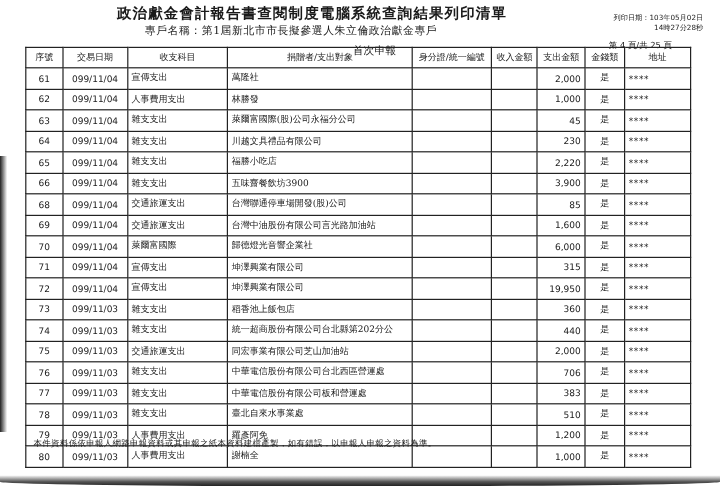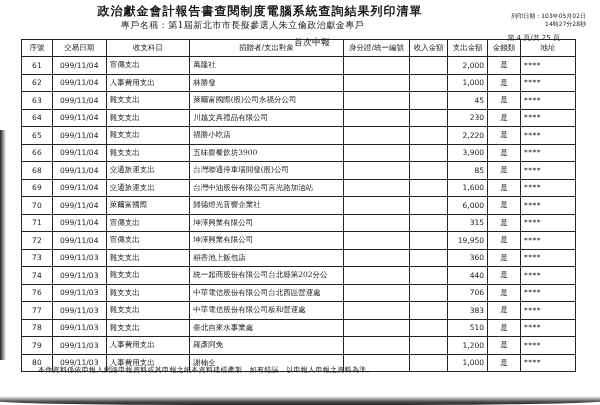--- a/index.html
+++ b/index.html
@@ -41,21 +41,21 @@
       font-size: 7.5px; white-space: nowrap; overflow: hidden;
     }
     table.grid th { font-weight: normal; text-align: center; font-size: 7.5px; height: 16px; }
     th.small { font-size: 5.5px; }
     td.c { text-align: center; }
     td.r { text-align: right; }
     td.l { text-align: left; }
     td.mono { font-family: "DejaVu Sans", sans-serif; font-size: 7px; }
     td.stars { font-family: "DejaVu Sans", sans-serif; font-size: 7px; letter-spacing: 0.5px; }
     .footnote {
-      position: absolute; left: 38px; top: 365px; font-size: 7px; letter-spacing: 0.3px;
+      position: absolute; left: 28px; top: 365px; font-size: 7px; letter-spacing: 0.3px;
     }
     .shadow-bottom {
       position: absolute; left: 0; top: 396px; width: 600px; height: 9px;
       background: linear-gradient(to bottom, #ffffff, #555 60%, #222);
       border-radius: 0 0 40% 40%;
     }
     .shadow-left {
       position: absolute; left: 0; top: 130px; width: 6px; height: 230px;
       background: linear-gradient(to right, #222, #fff);
     }
@@ -238,20 +238,31 @@
           <td class="c mono">099/11/03</td>
           <td class="l">雜支支出</td>
           <td class="l">統一超商股份有限公司台北縣第202分公</td>
           <td class="c"></td>
           <td class="r mono"></td>
           <td class="r mono">440</td>
           <td class="c">是</td>
           <td class="l stars">****</td>
         </tr>
         <tr>
+          <td class="c mono">75</td>
+          <td class="c mono">099/11/03</td>
+          <td class="l">交通旅運支出</td>
+          <td class="l">同宏事業有限公司芝山加油站</td>
+          <td class="c"></td>
+          <td class="r mono"></td>
+          <td class="r mono">2,000</td>
+          <td class="c">是</td>
+          <td class="l stars">****</td>
+        </tr>
+        <tr>
           <td class="c mono">76</td>
           <td class="c mono">099/11/03</td>
           <td class="l">雜支支出</td>
           <td class="l">中華電信股份有限公司台北西區營運處</td>
           <td class="c"></td>
           <td class="r mono"></td>
           <td class="r mono">706</td>
           <td class="c">是</td>
           <td class="l stars">****</td>
         </tr>

